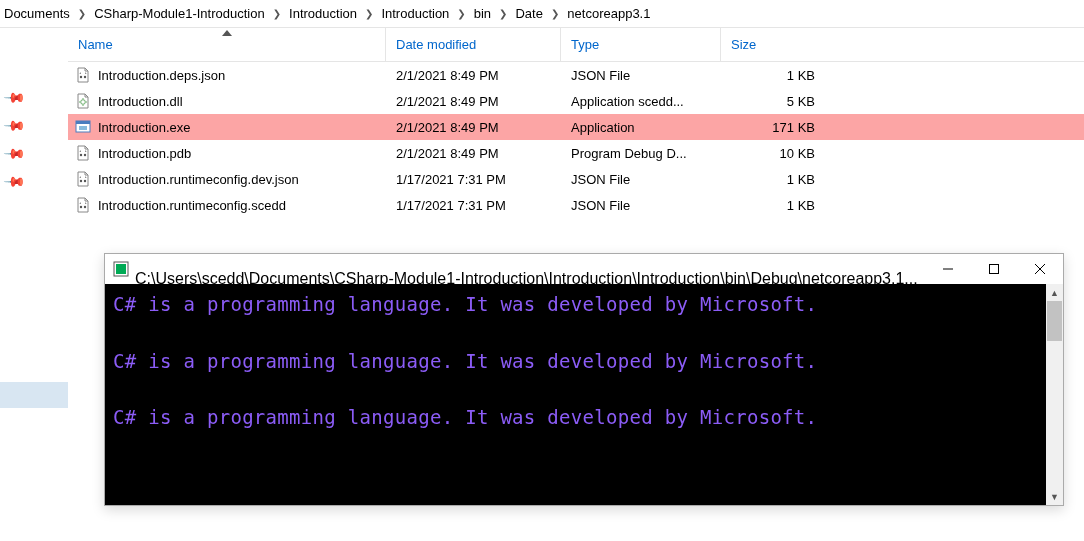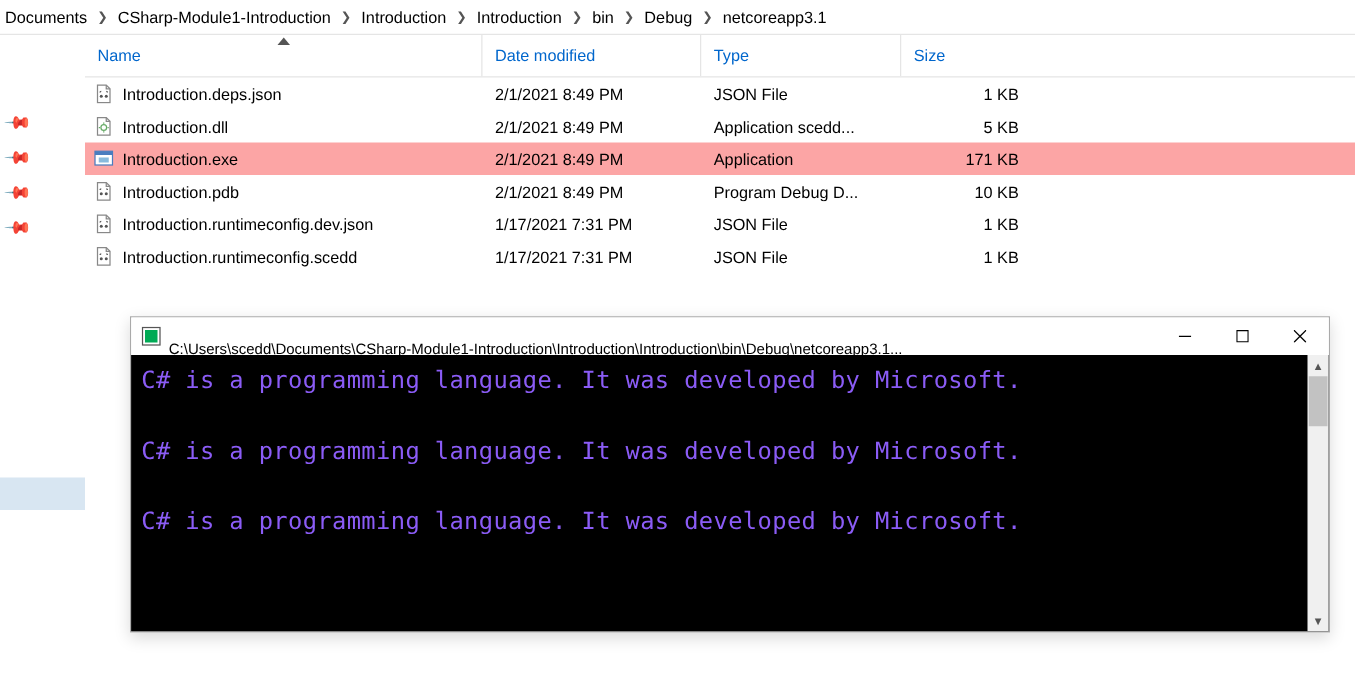--- a/index.html
+++ b/index.html
@@ -151,21 +151,21 @@
       padding-left: 8px;
     }
     .console-icon {
       width: 16px; height: 16px;
       margin-right: 6px;
       flex-shrink: 0;
       display:inline-flex; align-items:center; justify-content:center;
     }
     .console-title {
       flex: 1;
-      font-size: 12px;
+      font-size: 16px;
       overflow: hidden;
       white-space: nowrap;
       text-overflow: ellipsis;
       margin-top: 20px;
     }
     .win-btn {
       width: 46px;
       height: 30px;
       display: flex;
       align-items: center;
@@ -221,21 +221,21 @@
     <span class="breadcrumb-item">Documents</span>
     <span class="breadcrumb-sep">❯</span>
     <span class="breadcrumb-item">CSharp-Module1-Introduction</span>
     <span class="breadcrumb-sep">❯</span>
     <span class="breadcrumb-item">Introduction</span>
     <span class="breadcrumb-sep">❯</span>
     <span class="breadcrumb-item">Introduction</span>
     <span class="breadcrumb-sep">❯</span>
     <span class="breadcrumb-item">bin</span>
     <span class="breadcrumb-sep">❯</span>
-    <span class="breadcrumb-item">Debug</span>
+    <span class="breadcrumb-item">Date</span>
     <span class="breadcrumb-sep">❯</span>
     <span class="breadcrumb-item">netcoreapp3.1</span>
   </div>
 
 <div class="content-area">
   <div class="sidebar">
     <div class="pin-col">
       <span class="pin-icon">📌</span>
       <span class="pin-icon">📌</span>
       <span class="pin-icon">📌</span>

